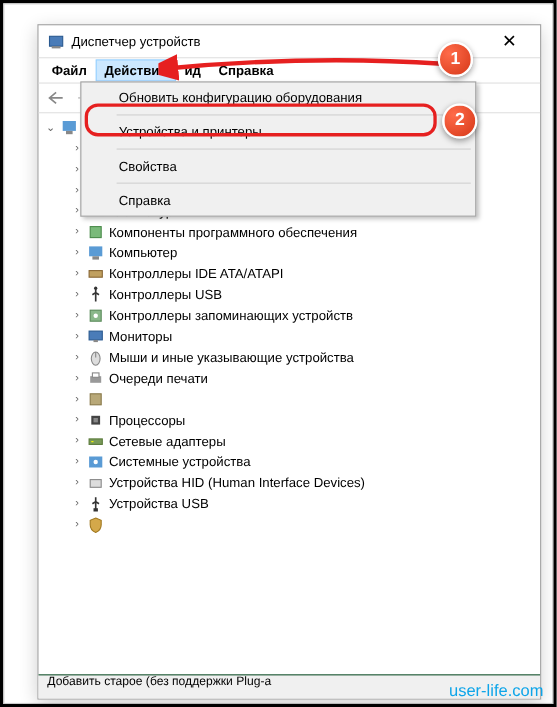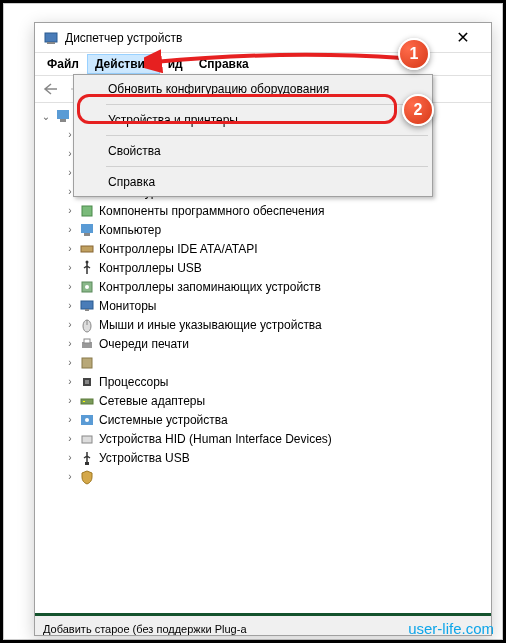--- a/index.html
+++ b/index.html
@@ -14,21 +14,21 @@
 .menu-item { padding: 3px 8px; cursor: pointer; font-weight: bold; }
 .menu-item.active { background: #cce8ff; border: 1px solid #99d1ff; padding: 2px 7px; text-align: center; }
 .toolbar { height: 28px; border-top: 1px solid #e0e0e0; border-bottom: 1px solid #e0e0e0; display: flex; align-items: center; padding: 0 4px; gap: 2px; }
 .tool-btn { width: 24px; height: 24px; display: flex; align-items: center; justify-content: center; cursor: pointer; }
 .tool-sep { width: 1px; height: 20px; background: #d0d0d0; margin: 0 2px; }
 .tree { padding: 4px 0; overflow: auto; height: calc(100% - 102px); }
 .tree-root { display: flex; align-items: center; padding: 1px 4px; font-size: 12px; }
 .tree-item { display: flex; align-items: center; padding: 1px 4px 1px 28px; font-size: 12px; height: 19px; }
 .expand { width: 14px; height: 14px; margin-right: 2px; display: flex; align-items: center; justify-content: center; font-size: 10px; cursor: pointer; color: #666; }
 .dev-icon { width: 16px; height: 16px; margin-right: 4px; flex-shrink: 0; }
-.statusbar { position: absolute; bottom: 0; left: 0; right: 0; height: 22px; border-top: 3px solid #14532d; display: flex; align-items: flex-end; padding: 0 8px; font-size: 11px; background: #f0f0f0; }
+.statusbar { position: absolute; bottom: 0; left: 0; right: 0; height: 22px; border-top: 1px solid #14532d; display: flex; align-items: flex-start; padding: 0 8px; font-size: 11px; background: #f0f0f0; }
 .dropdown { position: absolute; left: 73px; top: 74px; width: 360px; background: #f0f0f0; border: 1px solid #a0a0a0; box-shadow: 2px 2px 4px rgba(0,0,0,0.25); z-index: 10; padding: 2px; }
 .dd-item { padding: 5px 8px 5px 32px; font-size: 12px; cursor: pointer; position: relative; }
 .dd-item.highlight { background: #90c8f6; }
 .dd-sep { height: 1px; background: #d0d0d0; margin: 3px 2px 3px 30px; }
 .callout { position: absolute; width: 32px; height: 32px; border-radius: 50%; background: radial-gradient(circle at 30% 30%, #ff6b4a, #d63818); border: 2px solid #fff; box-shadow: 0 2px 6px rgba(0,0,0,0.4); display: flex; align-items: center; justify-content: center; color: #fff; font-weight: bold; font-size: 16px; z-index: 30; }
 .hl-arrow { position: absolute; left: 144px; top: 48px; z-index: 25; }
 .hl-box { position: absolute; border: 3px solid #e62020; border-radius: 12px; z-index: 20; pointer-events: none; }
 .watermark { position: absolute; right: 12px; bottom: 6px; color: #0ea5e9; font-size: 15px; font-family: Arial; z-index: 50; }
 </style>
 </head>

